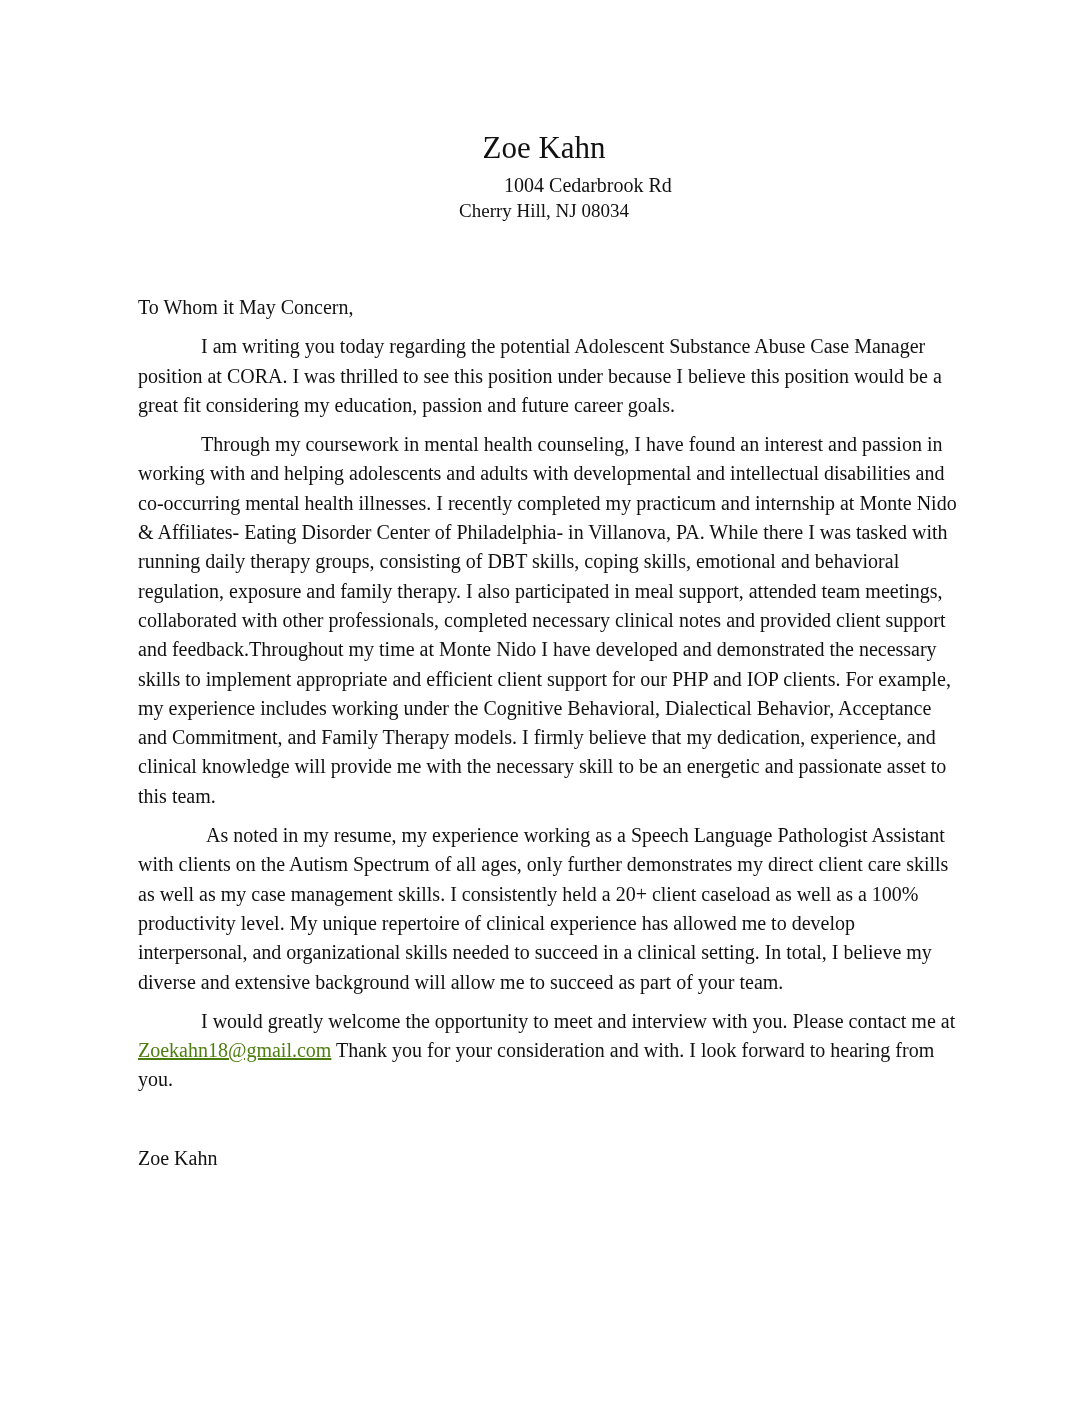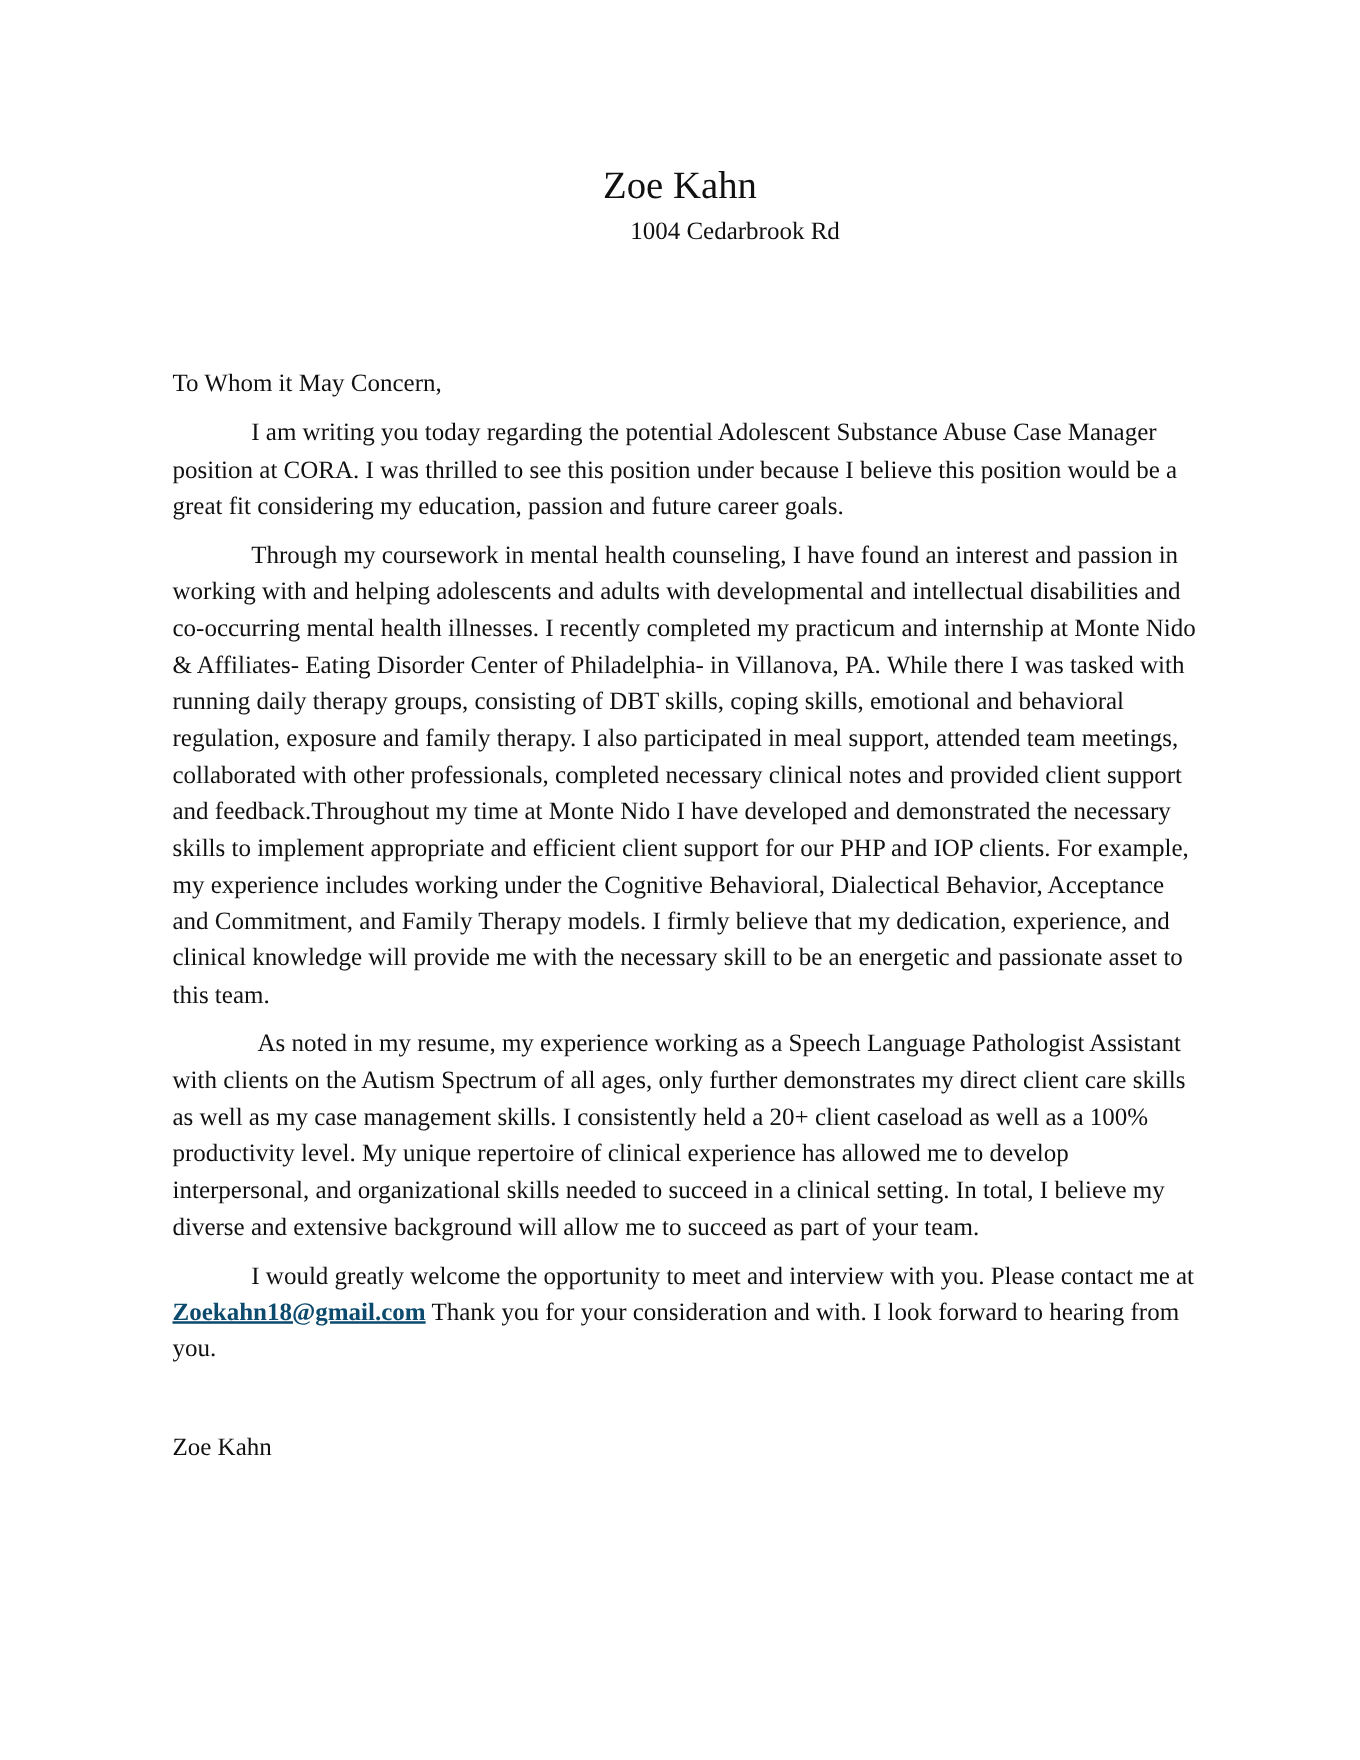--- a/index.html
+++ b/index.html
@@ -61,31 +61,31 @@
     .indent {
       text-indent: 63px;
     }
     .indent2 {
       text-indent: 68px;
     }
     .blank {
       height: 29.3px;
     }
     a.email {
-      color: #0c4a6e;
+      color: #4d7c0f;
       text-decoration: underline;
-      font-weight: bold;
     }
   </style>
 </head>
 <body>
 
 <div class="page">
   <div class="header name">Zoe Kahn</div>
   <div class="header addr1">1004 Cedarbrook Rd</div>
+  <div class="header addr2">Cherry Hill, NJ 08034</div>
 
   <div class="body-text">
     <p>To Whom it May Concern,</p>
     <p class="indent">I am writing you today regarding the potential Adolescent Substance Abuse Case Manager position at CORA. I was thrilled to see this position under because I believe this position would be a great fit considering my education, passion and future career goals.</p>
     <p class="indent">Through my coursework in mental health counseling, I have found an interest and passion in working with and helping adolescents and adults with developmental and intellectual disabilities and co-occurring mental health illnesses. I recently completed my practicum and internship at Monte Nido &amp; Affiliates- Eating Disorder Center of Philadelphia- in Villanova, PA. While there I was tasked with running daily therapy groups, consisting of DBT skills, coping skills, emotional and behavioral regulation, exposure and family therapy. I also participated in meal support, attended team meetings, collaborated with other professionals, completed necessary clinical notes and provided client support and feedback.Throughout my time at Monte Nido I have developed and demonstrated the necessary skills to implement appropriate and efficient client support for our PHP and IOP clients. For example, my experience includes working under the Cognitive Behavioral, Dialectical Behavior, Acceptance and Commitment, and Family Therapy models.  I firmly believe that my dedication, experience, and clinical knowledge will provide me with the necessary skill to be an energetic and passionate asset to this team.</p>
     <p class="indent2">As noted in my resume, my experience working as a Speech Language Pathologist Assistant with clients on the Autism Spectrum of all ages, only further demonstrates my direct client care skills as well as my case management skills. I consistently held a 20+ client caseload as well as a 100% productivity level. My unique repertoire of clinical experience has allowed me to develop interpersonal, and organizational skills needed to succeed in a clinical setting.  In total, I believe my diverse and extensive background will allow me to succeed as part of your team.</p>
     <p class="indent"><span>I would greatly welcome the opportunity to meet and interview with you. Please contact me at </span><a class="email" href="#">Zoekahn18@gmail.com</a><span> Thank you for your consideration and with. I look forward to hearing from you.</span></p>
     <div class="blank"></div>
     <p>Zoe Kahn</p>
   </div>

